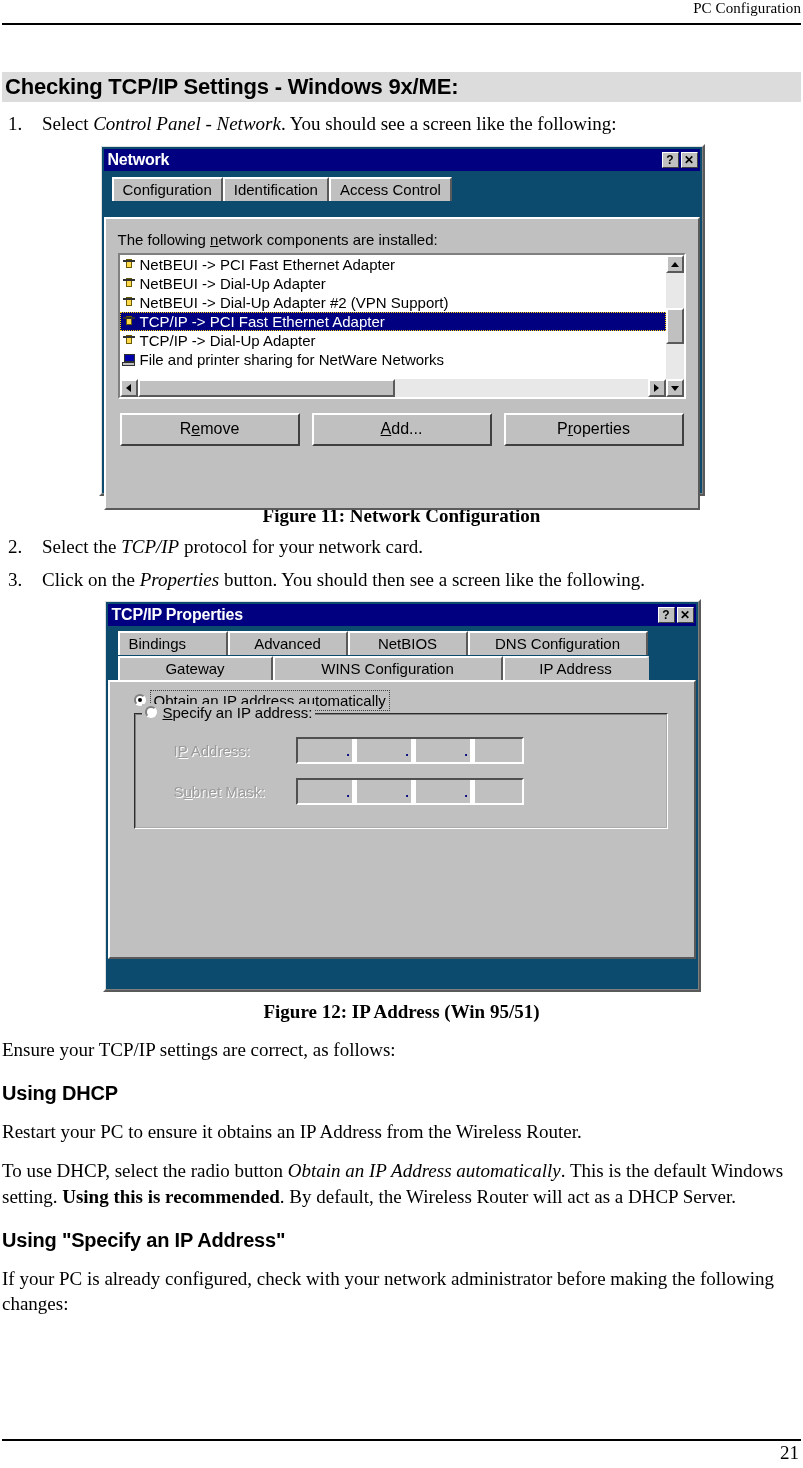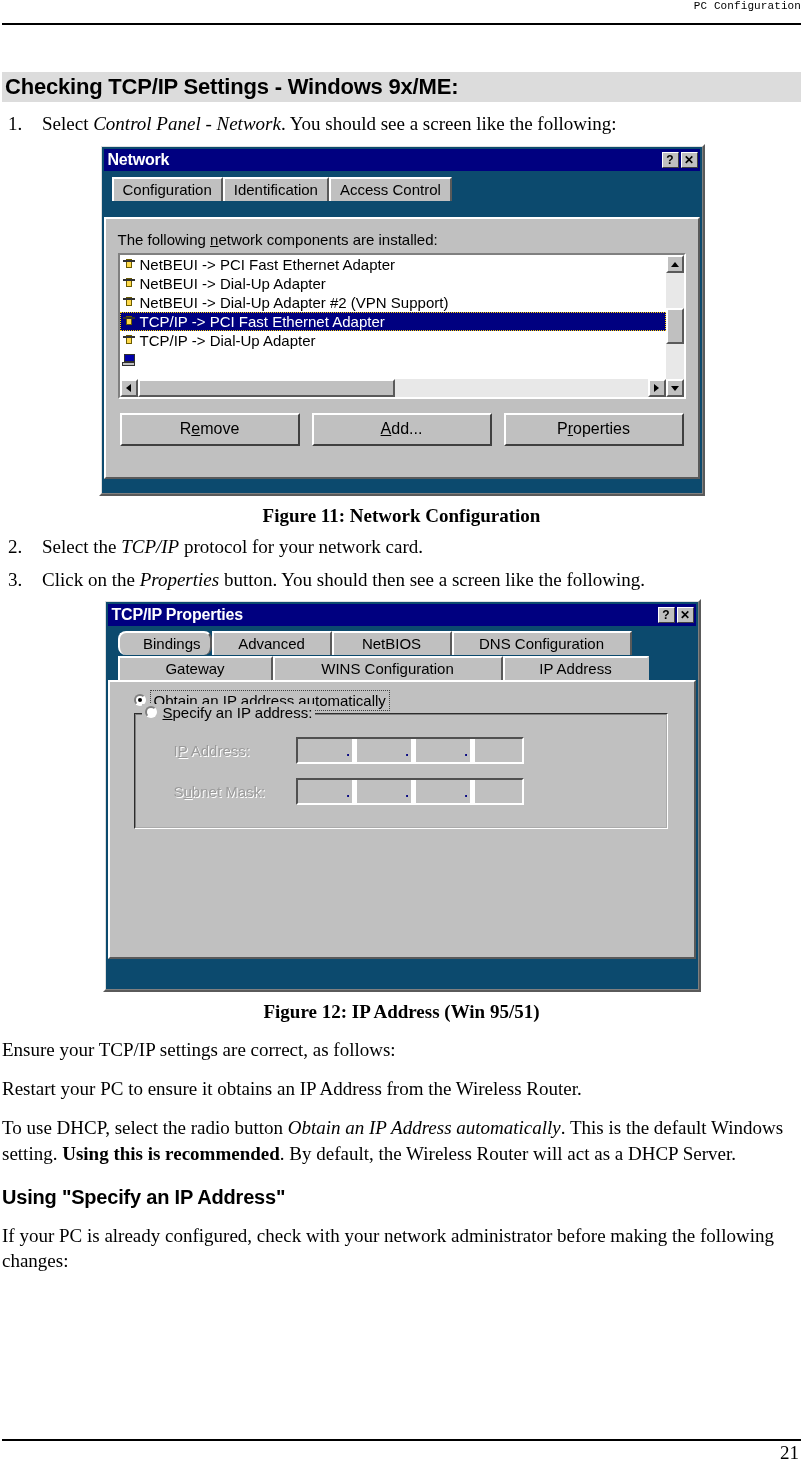--- a/index.html
+++ b/index.html
@@ -19,22 +19,22 @@
   
   .page-header {
     position: absolute;
     top: 0; left: 0; right: 0;
     height: 28px;
   }
   .page-header-text {
     position: absolute;
     right: 2px;
     top: 0px;
-    font-family: Liberation Mono, monospace;
-    font-size: 11px;
+    font-family: Liberation Serif, serif;
+    font-size: 15px;
     letter-spacing: 0.1px;
   }
   .page-header-rule {
     position: absolute;
     left: 2px; right: 2px;
     top: 23px;
     border-top: 2px solid #000;
   }
 
   
@@ -466,21 +466,21 @@
             <span class="tb-btn">✕</span>
           </span>
         </div>
 
         <div class="tabstrip">
           <div class="tab active">Configuration</div>
           <div class="tab">Identification</div>
           <div class="tab">Access Control</div>
         </div>
 
-        <div class="tabpage" style="height:262px;">
+        <div class="tabpage" style="height:293px;">
 
           <div class="field-label"><span>The following </span><span class="u">n</span><span>etwork components are installed:</span></div>
 
           <div class="listbox-wrap">
             <div style="flex:1;display:flex;flex-direction:column;min-width:0;">
               <div class="listbox">
                 <div class="list-item">
                   <span class="li-icon icon-protocol"></span>
                   <span>NetBEUI -&gt; PCI Fast Ethernet Adapter</span>
                 </div>
@@ -495,20 +495,21 @@
                 <div class="list-item selected">
                   <span class="li-icon icon-protocol"></span>
                   <span>TCP/IP -&gt; PCI Fast Ethernet Adapter</span>
                 </div>
                 <div class="list-item">
                   <span class="li-icon icon-protocol"></span>
                   <span>TCP/IP -&gt; Dial-Up Adapter</span>
                 </div>
                 <div class="list-item">
                   <span class="li-icon icon-share"></span>
+                  <span>File and printer sharing for NetWare Networks</span>
                 </div>
               </div>
               <div class="hscroll">
                 <div class="sb-btn">
                     <span class="tri-left"></span>
                   </div>
                 <div class="sb-thumb" style="flex:1;max-width:332px;"></div>
                 <div class="sb-track"></div>
                 <div class="sb-btn">
                     <span class="tri-right"></span>
@@ -557,21 +558,21 @@
 
         <div class="titlebar">
           <span class="titlebar-title">TCP/IP Properties</span>
           <span class="titlebar-buttons">
             <span class="tb-btn">?</span>
             <span class="tb-btn">✕</span>
           </span>
         </div>
 
         <div class="tabstrip" style="padding:5px 0 0 10px;">
-          <div class="tab" style="width:94px;text-align:right;border-radius:8px;">Bindings</div>
+          <div class="tab" style="width:110px;text-align:left;">Bindings</div>
           <div class="tab" style="width:120px;text-align:center;">Advanced</div>
           <div class="tab" style="width:120px;text-align:center;">NetBIOS</div>
           <div class="tab" style="width:180px;text-align:center;">DNS Configuration</div>
         </div>
 
         <div class="tabstrip" style="padding:1px 0 0 10px;">
           <div class="tab" style="width:155px;text-align:center;">Gateway</div>
           <div class="tab" style="width:230px;text-align:center;">WINS Configuration</div>
           <div class="tab active" style="width:146px;text-align:center;border-right-color:#c0c0c0;">IP Address</div>
         </div>
@@ -625,20 +626,21 @@
           </div>
         </div>
       </div>
     </div>
   </div>
 
   <div class="figure-caption">Figure 12: IP Address (Win 95/51)</div>
 
   <div class="body-para">Ensure your TCP/IP settings are correct, as follows:</div>
 
+  <div class="sub-heading">Using DHCP</div>
 
   <div class="body-para">Restart your PC to ensure it obtains an IP Address from the Wireless Router.</div>
 
   <div class="body-para"><span>To use DHCP, select the radio button </span><em>Obtain an IP Address automatically</em><span>. This is the default Windows setting. </span><b>Using this is recommended</b><span>. By default, the Wireless Router will act as a DHCP Server.</span></div>
 
   <div class="sub-heading">Using "Specify an IP Address"</div>
 
   <div class="body-para">If your PC is already configured, check with your network administrator before making the following changes:</div>
 
 </div>

